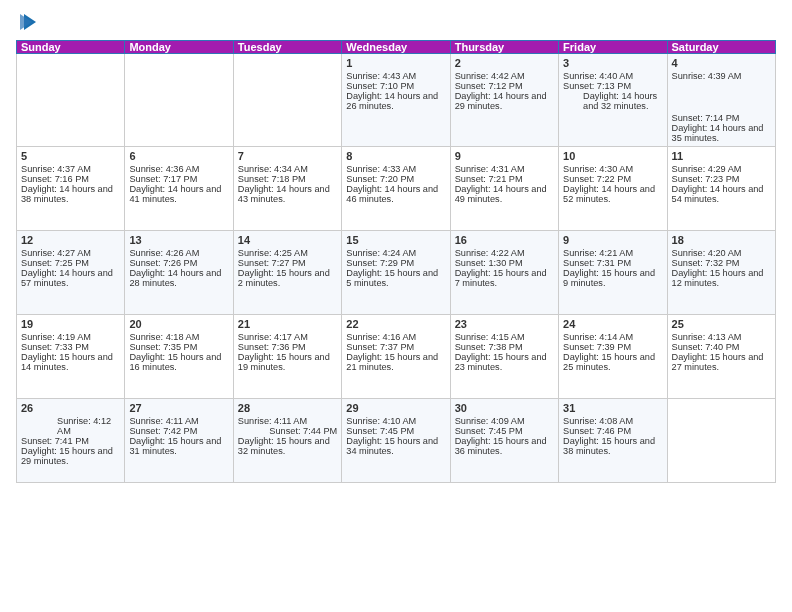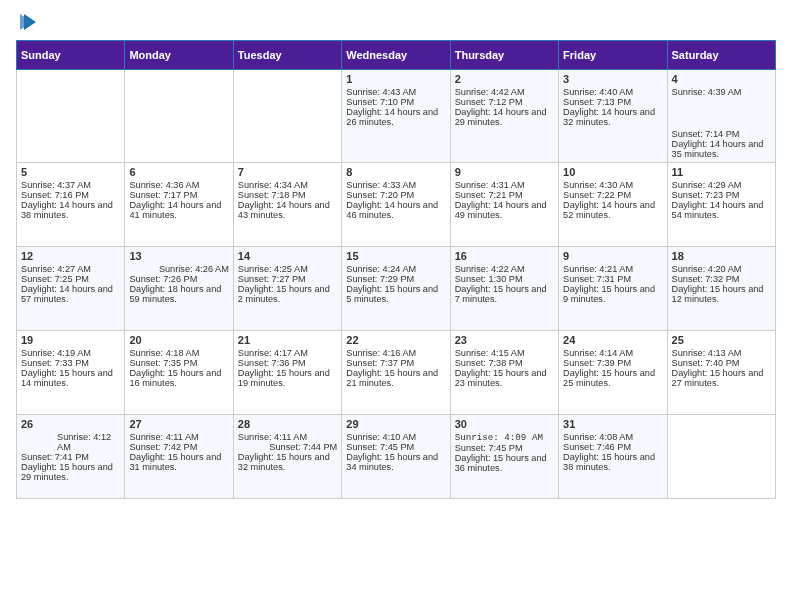--- a/index.html
+++ b/index.html
@@ -50,25 +50,25 @@
       font-size: 14px;
       color: #333;
       font-style: italic;
     }
     table {
       width: 100%;
       border-collapse: collapse;
       table-layout: fixed;
     }
     thead th {
-      background-color: #4c1d95;
+      background-color: #a21caf;
       color: #fff;
       font-size: 11px;
       font-weight: bold;
-      padding: 8px 4px;
+      padding: 0 4px;
       text-align: left;
       border: 1px solid #2e75b6;
     }
     tbody td {
       border: 1px solid #ccc;
       vertical-align: top;
       padding: 3px 4px;
       font-size: 9.2px;
       color: #333;
       height: 84px;
@@ -140,21 +140,21 @@
           <td>
             <span class="day-number">2</span>
             <span style="display: block;">Sunrise: 4:42 AM</span>
             <span style="display: block;">Sunset: 7:12 PM</span>
             <span style="display: block;">Daylight: 14 hours and 29 minutes.</span>
           </td>
           <td>
             <span class="day-number">3</span>
             <span style="display: block;">Sunrise: 4:40 AM</span>
             <span style="display: block;">Sunset: 7:13 PM</span>
-            <span style="display: block;">Daylight: 14 hours and 32 minutes.</span>
+            <span style="display: block; margin-left: 20px;">Daylight: 14 hours and 32 minutes.</span>
           </td>
           <td>
             <span class="day-number">4</span>
             <span style="display: block;">Sunrise: 4:39 AM</span>
             <span style="display: block; margin-top: 32px;">Sunset: 7:14 PM</span>
             <span style="display: block;">Daylight: 14 hours and 35 minutes.</span>
           </td>
         </tr>
         <tr>
           <td>
@@ -202,23 +202,23 @@
         </tr>
         <tr>
           <td>
             <span class="day-number">12</span>
             <span style="display: block;">Sunrise: 4:27 AM</span>
             <span style="display: block;">Sunset: 7:25 PM</span>
             <span style="display: block;">Daylight: 14 hours and 57 minutes.</span>
           </td>
           <td>
             <span class="day-number">13</span>
-            <span style="display: block; text-align: right;">Sunrise: 4:26 AM</span>
+            <span style="display: block;">Sunrise: 4:26 AM</span>
             <span style="display: block;">Sunset: 7:26 PM</span>
-            <span style="display: block;">Daylight: 18 hours and 59 minutes.</span>
+            <span style="display: block;">Daylight: 14 hours and 28 minutes.</span>
           </td>
           <td>
             <span class="day-number">14</span>
             <span style="display: block;">Sunrise: 4:25 AM</span>
             <span style="display: block;">Sunset: 7:27 PM</span>
             <span style="display: block;">Daylight: 15 hours and 2 minutes.</span>
           </td>
           <td>
             <span class="day-number">15</span>
             <span style="display: block;">Sunrise: 4:24 AM</span>
@@ -308,21 +308,21 @@
             <span style="display: block;">Daylight: 15 hours and 32 minutes.</span>
           </td>
           <td>
             <span class="day-number">29</span>
             <span style="display: block;">Sunrise: 4:10 AM</span>
             <span style="display: block;">Sunset: 7:45 PM</span>
             <span style="display: block;">Daylight: 15 hours and 34 minutes.</span>
           </td>
           <td>
             <span class="day-number">30</span>
-            <span style="display: block; font-family: Liberation Mono, monospace;">Sunrise: 4:09 AM</span>
+            <span style="display: block;">Sunrise: 4:09 AM</span>
             <span style="display: block;">Sunset: 7:45 PM</span>
             <span style="display: block;">Daylight: 15 hours and 36 minutes.</span>
           </td>
           <td>
             <span class="day-number">31</span>
             <span style="display: block;">Sunrise: 4:08 AM</span>
             <span style="display: block;">Sunset: 7:46 PM</span>
             <span style="display: block;">Daylight: 15 hours and 38 minutes.</span>
           </td>
           <td class="empty"></td>

